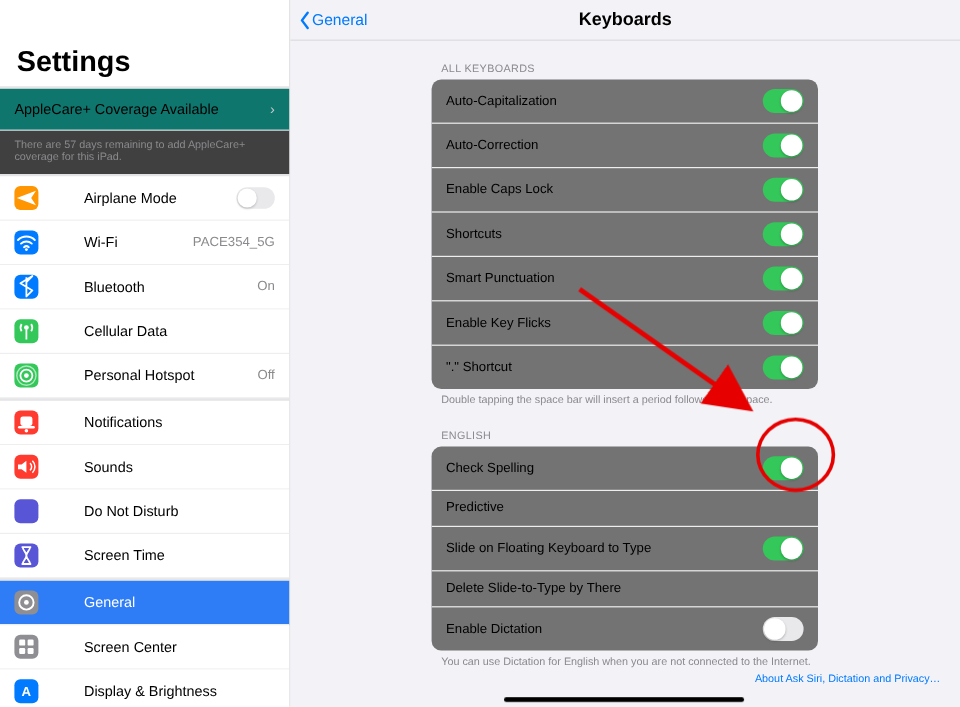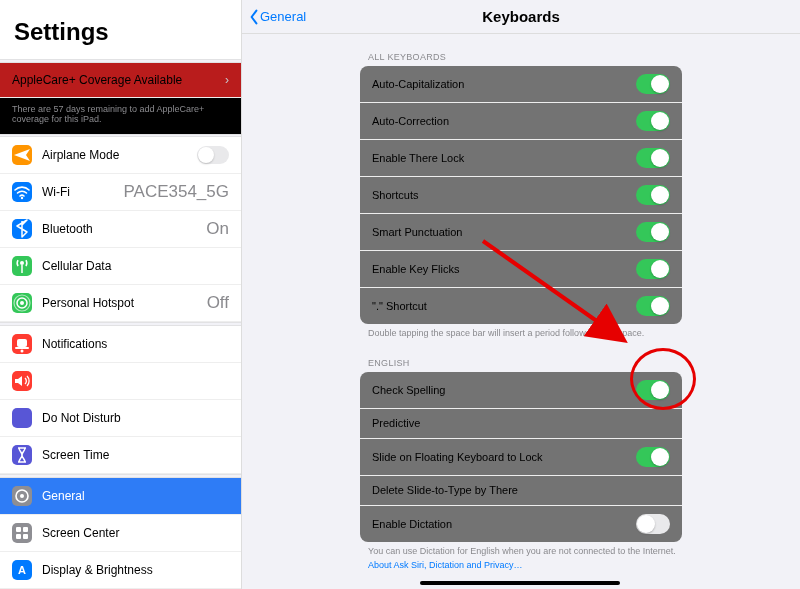--- a/index.html
+++ b/index.html
@@ -1,44 +1,44 @@
 <!DOCTYPE html>
 <html><head>
 <meta charset="utf-8">
 <style>
 * { box-sizing: border-box; margin: 0; padding: 0; font-family: -apple-system, BlinkMacSystemFont, "Helvetica Neue", sans-serif; }
 body { width: 800px; height: 589px; background: #f2f2f7; display: flex; overflow: hidden; position: relative; }
 .sidebar { width: 242px; background: #fff; display: flex; flex-direction: column; border-right: 1px solid #ddd; }
-.sidebar-header { padding: 18px 14px 6px; }
+.sidebar-header { padding: 38px 14px 6px; }
 .sidebar-title { font-size: 24px; font-weight: 700; }
 .wallpaper { height: 46px; position: relative; overflow: hidden; }
 .wallpaper svg { width: 100%; height: 100%; }
 .section-gap { height: 14px; background: #f2f2f7; border-top: 1px solid #e2e2e4; border-bottom: 1px solid #e2e2e4; }
 .row { display: flex; align-items: center; padding: 8px 12px; min-height: 30px; border-bottom: 1px solid #eee; background: #fff; font-size: 12px; }
 .row-selected { background: #2e7cf6; color: #fff; }
 .row-selected .icon-box { filter: none; }
 .icon-box { width: 20px; height: 20px; border-radius: 5px; margin-right: 10px; display: flex; align-items: center; justify-content: center; flex-shrink: 0; }
-.row-label { flex: 1; color: #000; }
+.row-label { flex: 1; color: #000; margin-left: 28px; }
 .row-selected .row-label { color: #fff; }
-.row-value { color: #8a8a8e; font-size: 17px; }
+.row-value { color: #8a8a8e; font-size: 11px; }
 .chev { color: #c7c7cc; margin-left: 4px; }
-.applecare-row { padding: 10px 12px; font-size: 12px; display: flex; align-items: flex-end; justify-content: space-between; background: #b91c1c; border-bottom: 1px solid #eee; }
-.applecare-note { padding: 6px 12px 10px; font-size: 9px; color: #8a8a8e; background: #000000; }
+.applecare-row { padding: 10px 12px; font-size: 12px; display: flex; align-items: flex-end; justify-content: space-between; background: #0f766e; border-bottom: 1px solid #eee; }
+.applecare-note { padding: 6px 12px 10px; font-size: 9px; color: #8a8a8e; background: #404040; }
 .toggle-small { width: 32px; height: 18px; background: #e9e9eb; border-radius: 9px; position: relative; }
 .toggle-small::after { content: ""; position: absolute; width: 16px; height: 16px; background: #fff; border-radius: 50%; top: 1px; left: 1px; box-shadow: 0 1px 2px rgba(0,0,0,.2); }
 
 .main { flex: 1; display: flex; flex-direction: column; background: #f2f2f7; }
 .nav { height: 34px; display: flex; align-items: center; position: relative; border-bottom: 1px solid #ddd; }
 .back { display: flex; align-items: center; color: #007aff; font-size: 13px; padding-left: 6px; }
 .back svg { width: 12px; height: 16px; }
 .nav-title { position: absolute; left: 0; right: 0; text-align: center; font-size: 15px; font-weight: 600; }
 .content { flex: 1; overflow-y: auto; padding: 0 0 20px; }
 .group-header { font-size: 9px; color: #8a8a8e; padding: 18px 16px 4px 126px; text-transform: uppercase; letter-spacing: .3px; }
 .group-footer { font-size: 9px; color: #8a8a8e; padding: 4px 16px 0 126px; line-height: 1.3; }
-.group-footer .link { color: #007aff; display: block; margin-top: 3px; }
+.group-footer .link { color: #007aff; display: block; margin-top: 3px; text-align: right; }
 .list { margin: 0 118px; background: #737373; border-radius: 8px; overflow: hidden; }
 .prow { display: flex; align-items: center; padding: 8px 12px; min-height: 30px; font-size: 11px; border-bottom: 1px solid #eee; }
 .prow:last-child { border-bottom: none; }
 .prow-label { flex: 1; }
 .toggle { width: 34px; height: 20px; border-radius: 10px; position: relative; }
 .toggle.on { background: #34c759; }
 .toggle.off { background: #e9e9eb; }
 .toggle::after { content: ""; position: absolute; width: 18px; height: 18px; background: #fff; border-radius: 50%; top: 1px; box-shadow: 0 1px 2px rgba(0,0,0,.25); }
 .toggle.on::after { right: 1px; }
 .toggle.off::after { left: 1px; }
@@ -139,20 +139,21 @@
         </div>
         <span class="row-label">Notifications</span>
       </div>
       <div class="row">
         <div class="icon-box" style="background: rgb(255, 59, 48);">
           <svg viewBox="0 0 20 20">
             <path d="M3 8h3l4-3v10l-4-3H3z" fill="#fff"></path>
             <path d="M13 7a4 4 0 010 6M15 5a7 7 0 010 10" stroke="#fff" stroke-width="1.3" fill="none"></path>
           </svg>
         </div>
+        <span class="row-label">Sounds</span>
       </div>
       <div class="row">
         <div class="icon-box" style="background: rgb(88, 86, 214);">
           <svg viewBox="0 0 20 20">
             <path d="M12 3a7 7 0 100 14 5.5 5.5 0 010-14z" fill="#fff"></path>
           </svg>
         </div>
         <span class="row-label">Do Not Disturb</span>
       </div>
       <div class="row">
@@ -212,21 +213,21 @@
       <div class="list">
         <div class="prow">
           <span class="prow-label">Auto-Capitalization</span>
           <div class="toggle on"></div>
         </div>
         <div class="prow">
           <span class="prow-label">Auto-Correction</span>
           <div class="toggle on"></div>
         </div>
         <div class="prow">
-          <span class="prow-label">Enable There Lock</span>
+          <span class="prow-label">Enable Caps Lock</span>
           <div class="toggle on"></div>
         </div>
         <div class="prow">
           <span class="prow-label">Shortcuts</span>
           <div class="toggle on"></div>
         </div>
         <div class="prow">
           <span class="prow-label">Smart Punctuation</span>
           <div class="toggle on"></div>
         </div>
@@ -243,21 +244,21 @@
       <div class="group-header">ENGLISH</div>
       <div class="list">
         <div class="prow">
           <span class="prow-label">Check Spelling</span>
           <div class="toggle on"></div>
         </div>
         <div class="prow">
           <span class="prow-label">Predictive</span>
         </div>
         <div class="prow">
-          <span class="prow-label">Slide on Floating Keyboard to Lock</span>
+          <span class="prow-label">Slide on Floating Keyboard to Type</span>
           <div class="toggle on"></div>
         </div>
         <div class="prow">
           <span class="prow-label">Delete Slide-to-Type by There</span>
         </div>
         <div class="prow">
           <span class="prow-label">Enable Dictation</span>
           <div class="toggle off"></div>
         </div>
       </div>

